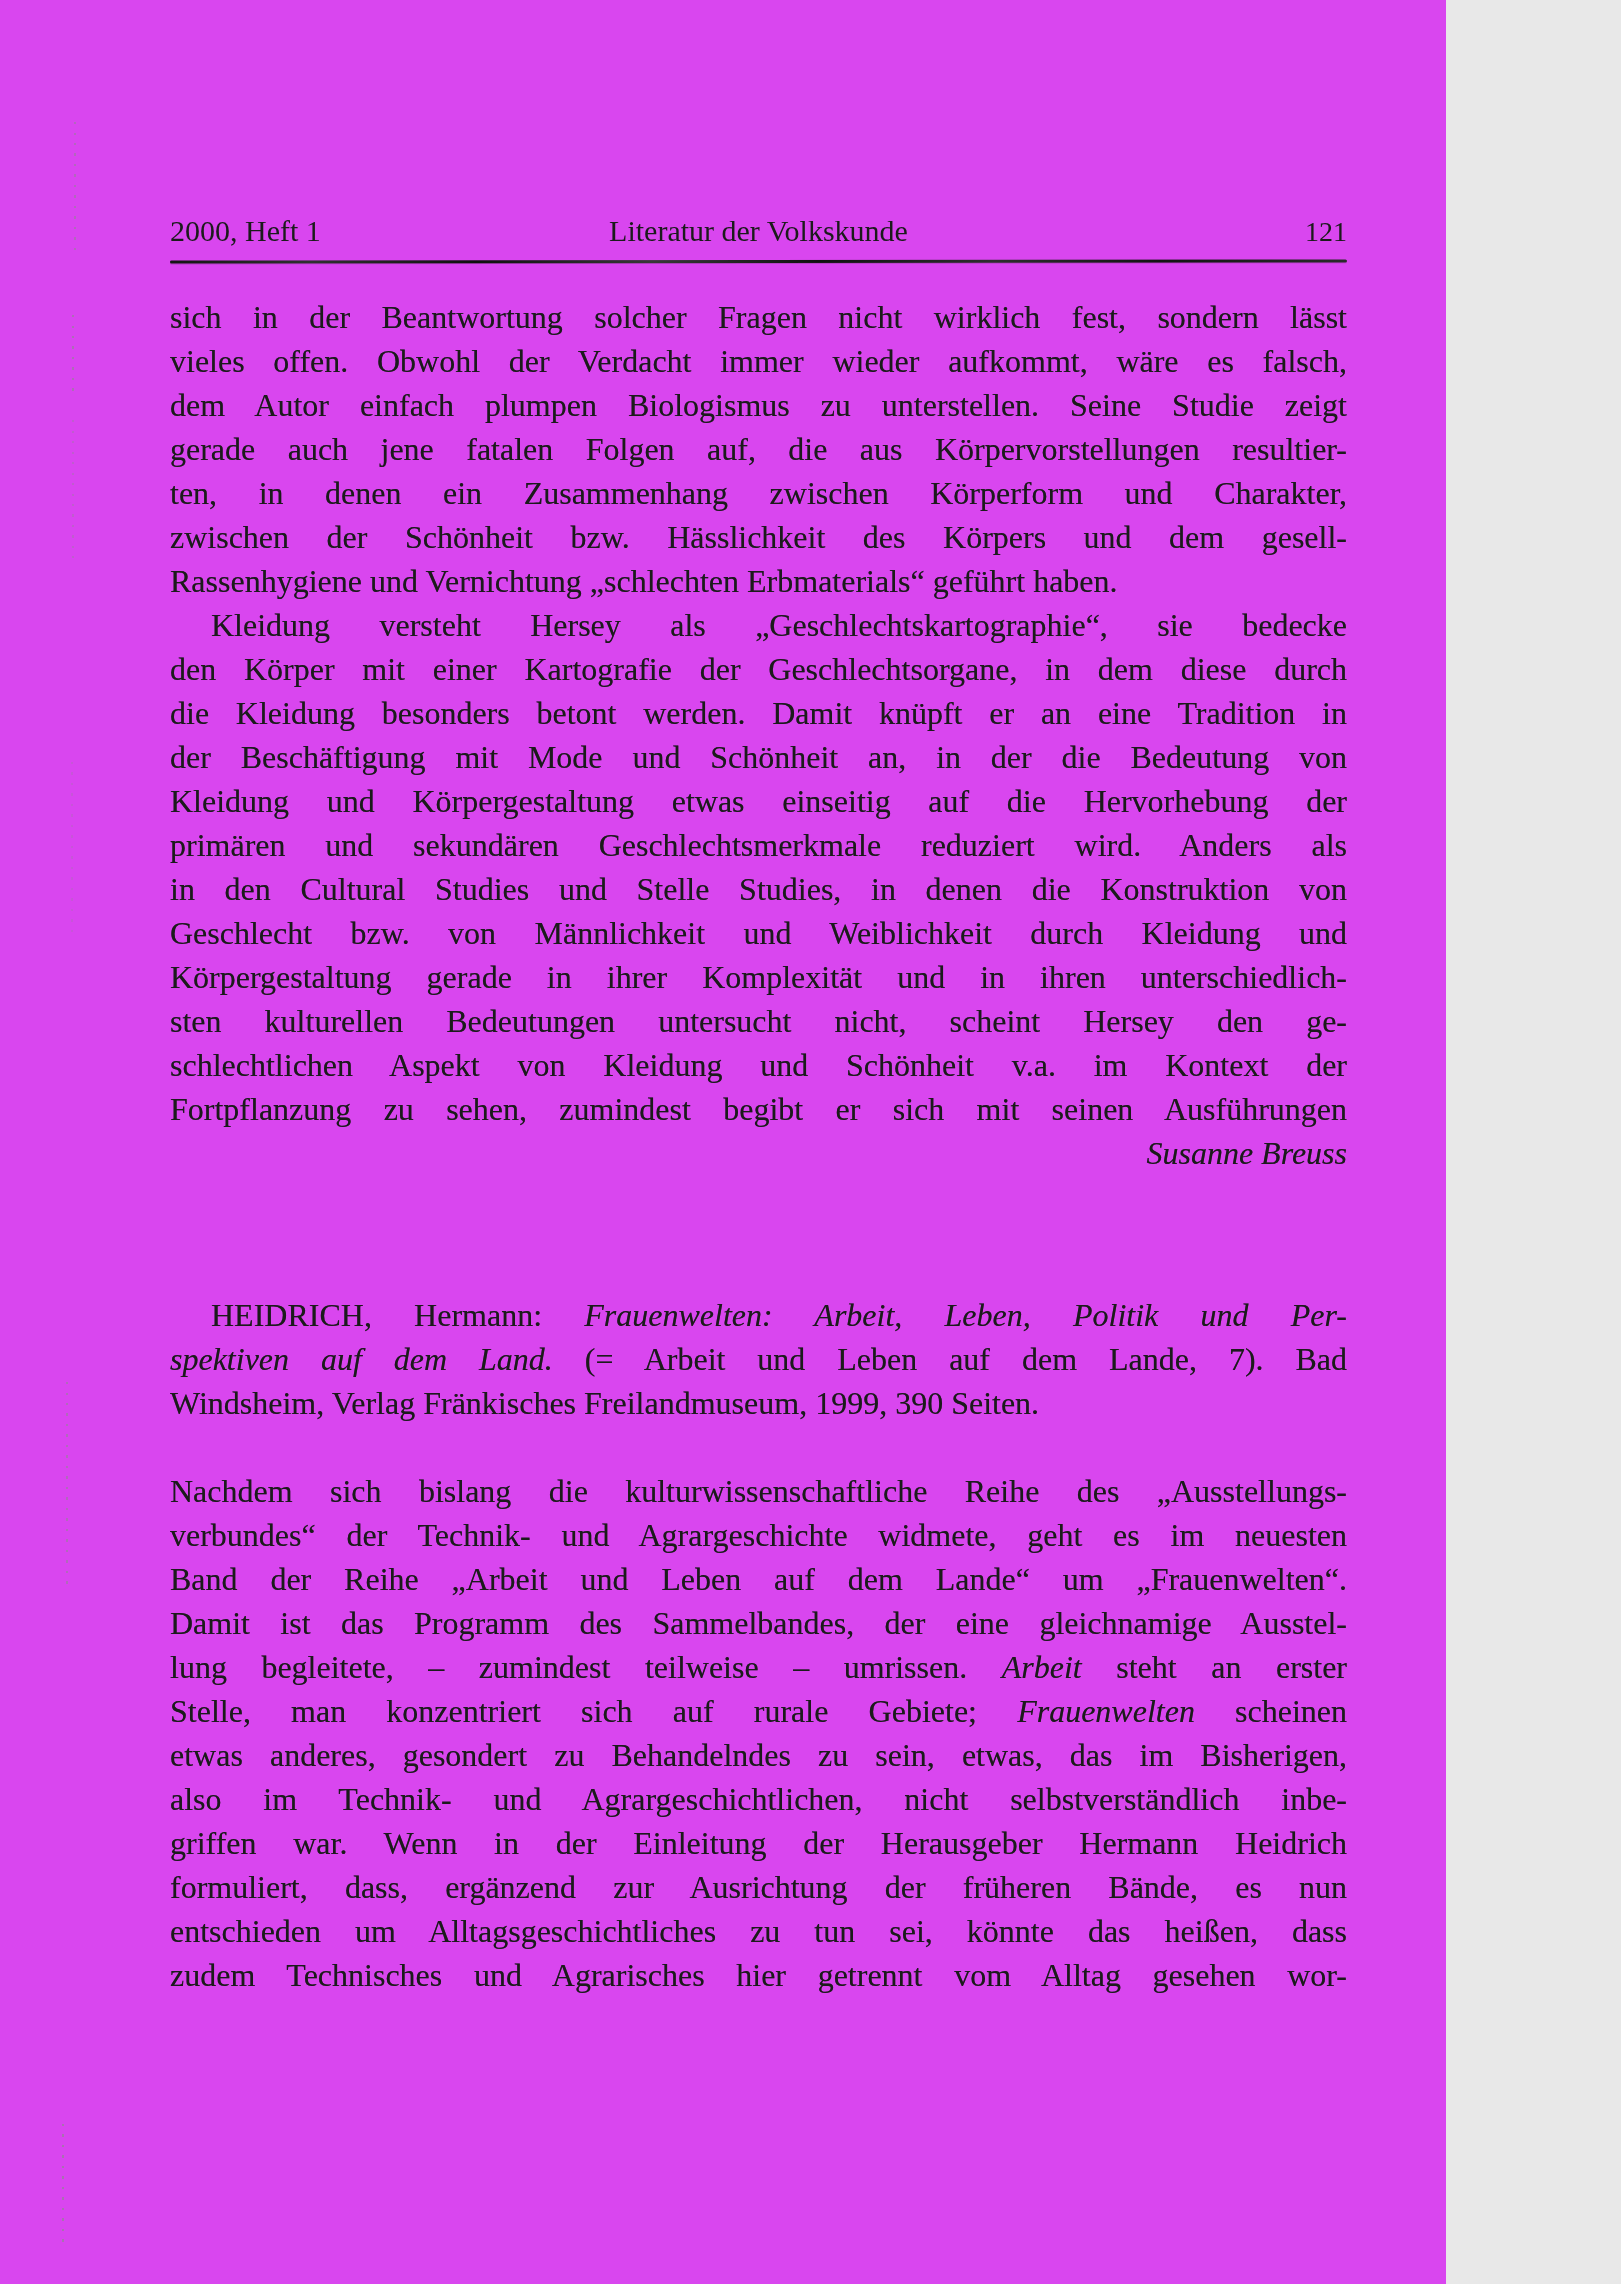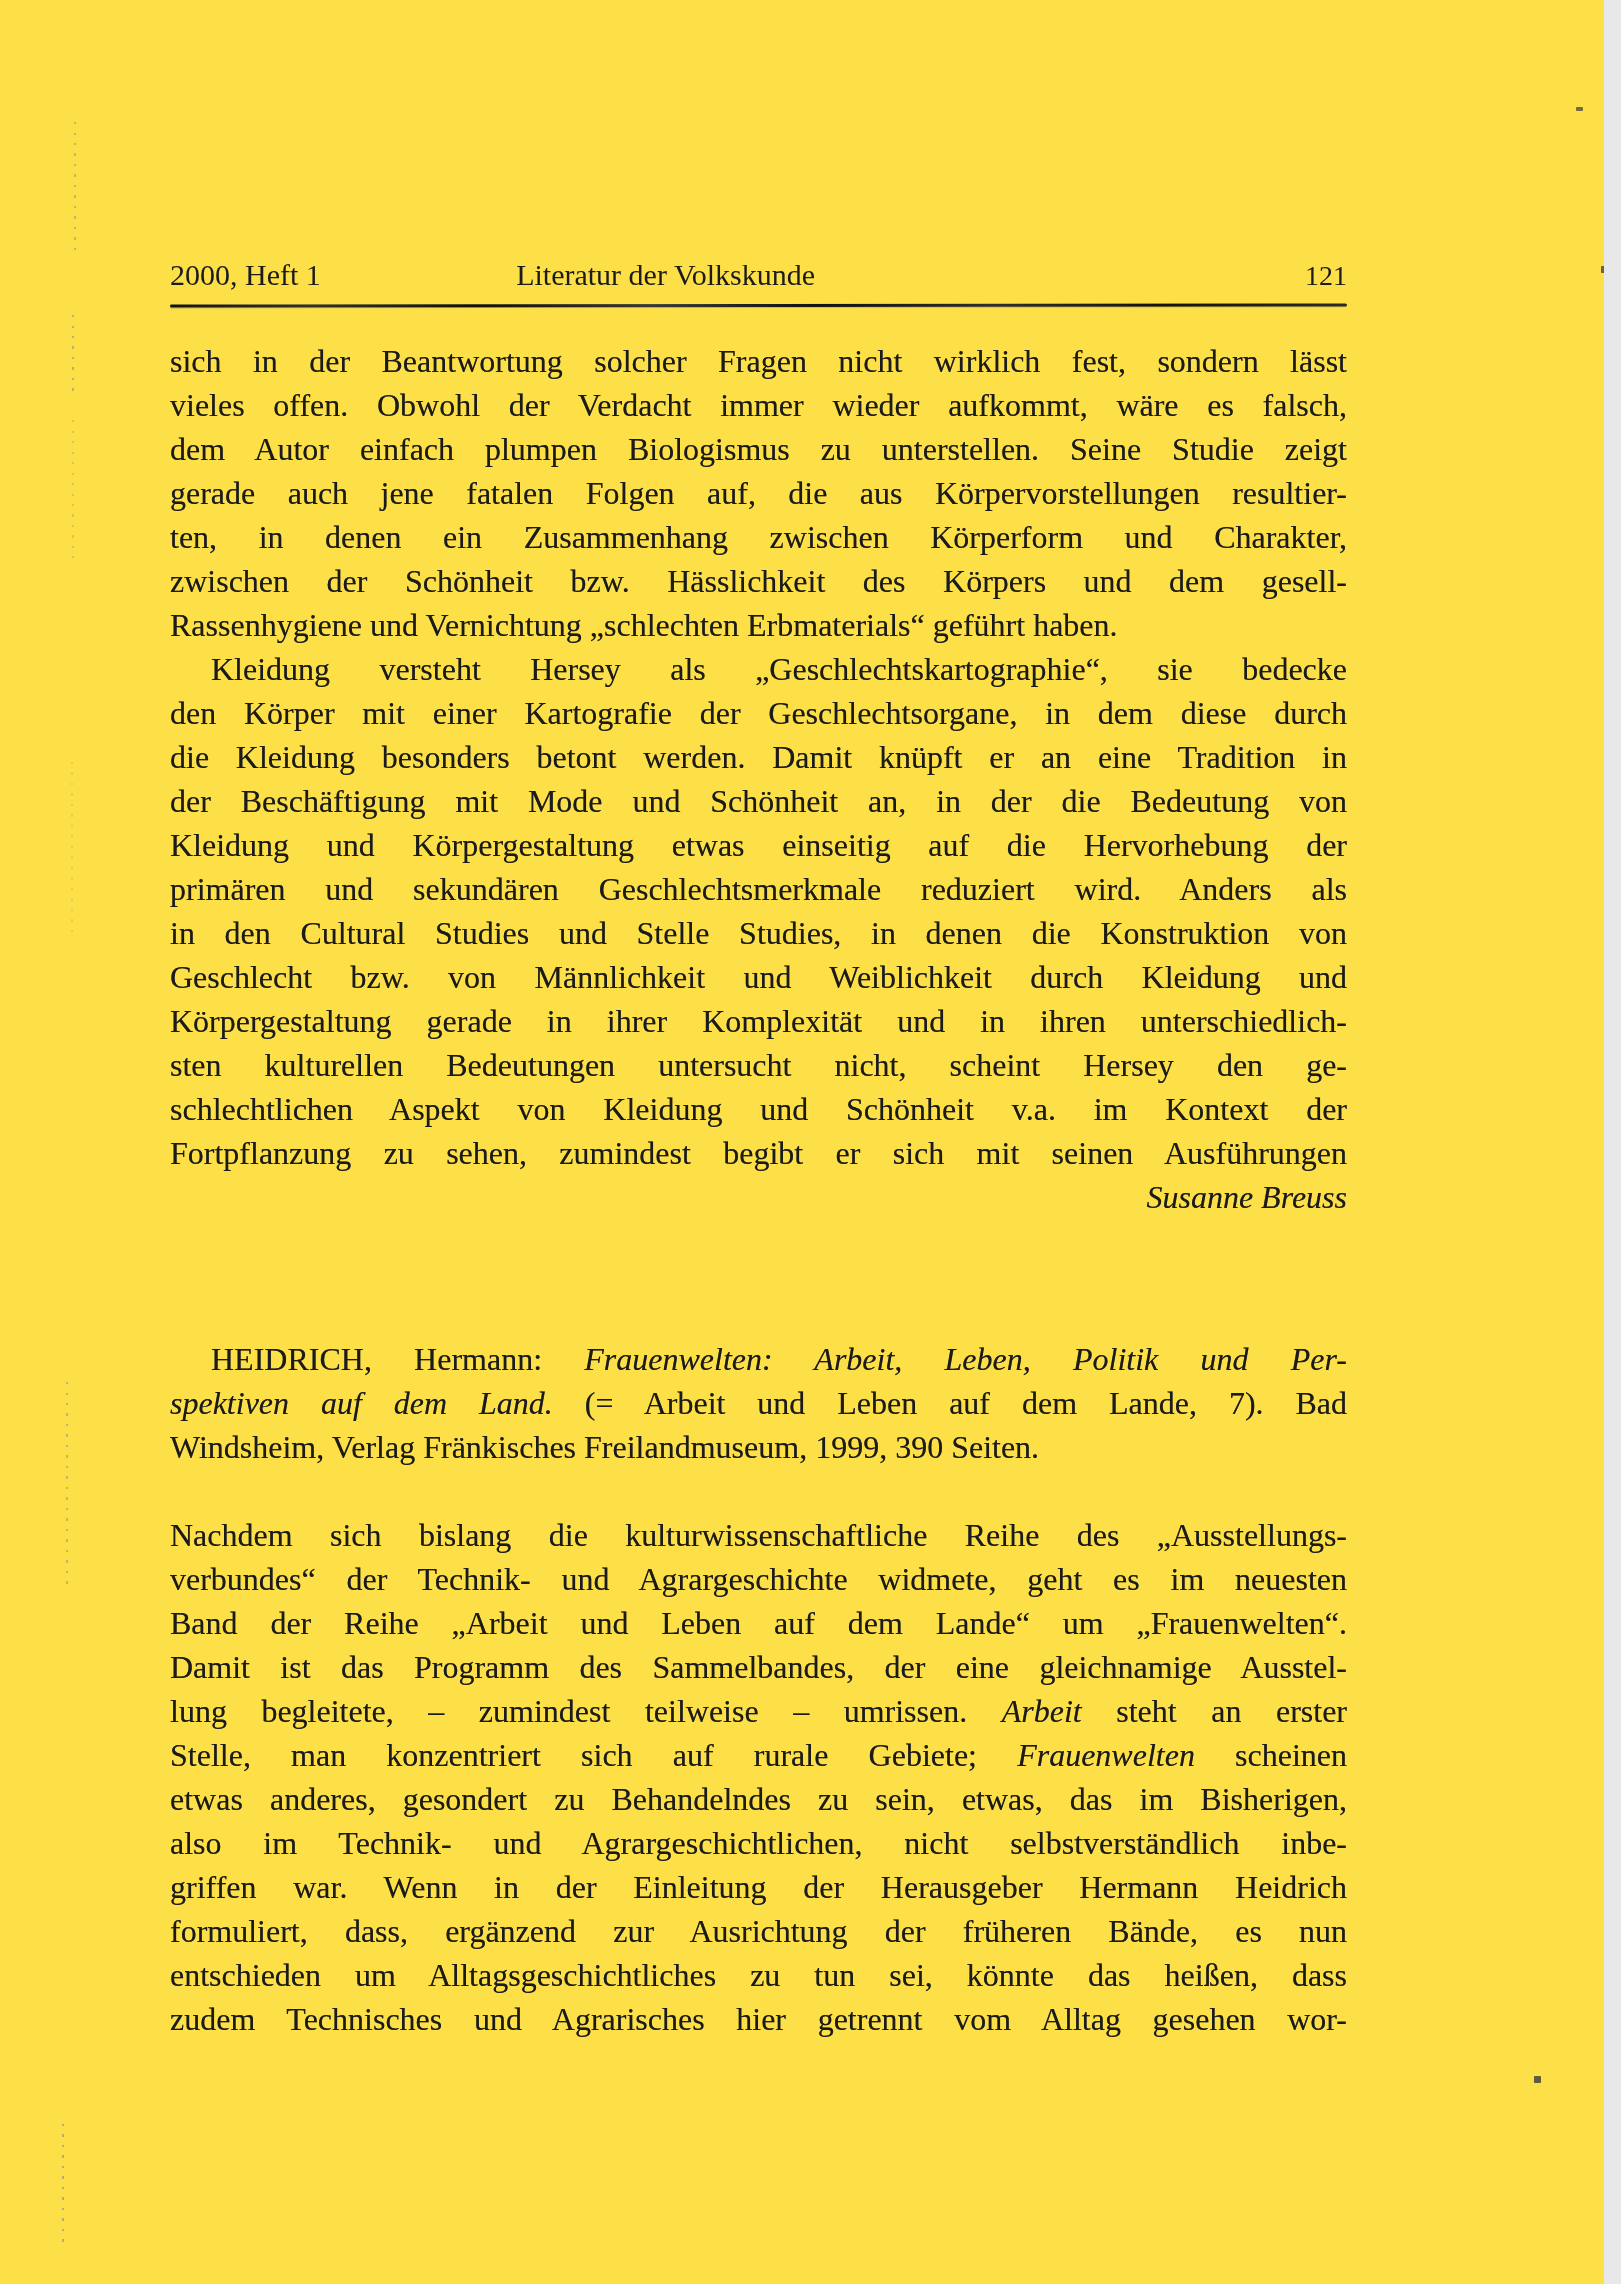--- a/index.html
+++ b/index.html
@@ -1,37 +1,37 @@
 <!DOCTYPE html>
 <html style="font-size:13px"><head>
 <meta charset="utf-8">
 <style>
   html,body{margin:0;padding:0;background:#e8e8e8;}
   .page{
     position:relative;
-    width:1604px;height:2284px;
-    background:#fde047;
+    width:1446px;height:2284px;
+    background:#d946ef;
     overflow:hidden;
     font-family:"Liberation Serif","DejaVu Serif",serif;
     color:#1b1b1b;
   }
   .content{
     position:absolute;
     left:170px;top:212px;
     width:1177px;
   }
   .header{
     display:flex;
     align-items:baseline;
     font-size:30px;
     line-height:37px;
     white-space:nowrap;
   }
   .h-left{flex:1;text-align:left;}
-  .h-center{flex:1.4;margin-top:44px;}
+  .h-center{flex:1.4;text-align:center;}
   .h-right{flex:1;text-align:right;font-size:28px;}
   .rule{
     margin-top:9.7px;
     height:3.2px;
     border-radius:1.6px;
     background:linear-gradient(90deg,#141414 0%,#303030 12%,#0f0f0f 26%,#383838 41%,#101010 55%,#2e2e2e 70%,#131313 84%,#2a2a2a 100%);
     transform:rotate(-0.06deg);
     box-shadow:0 0.8px 0 rgba(40,40,40,.25);
   }
   .text{

